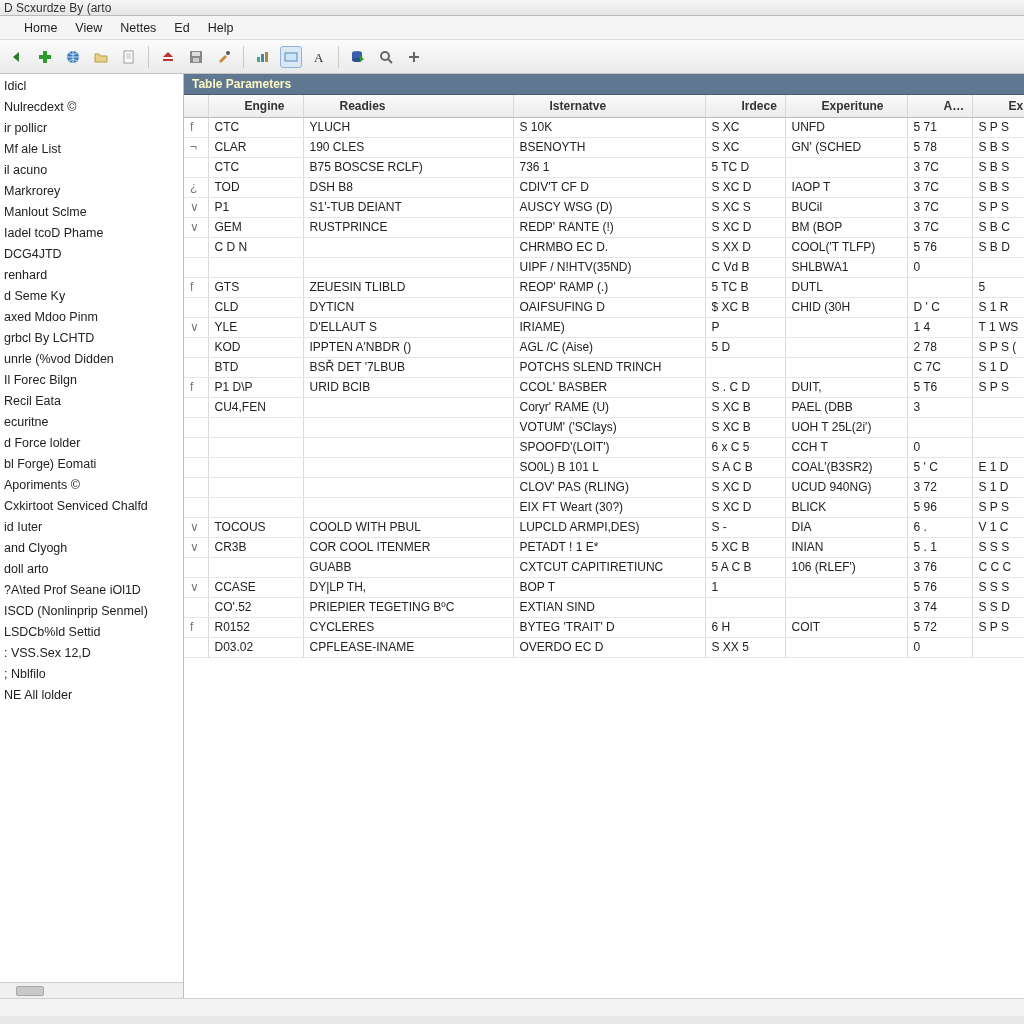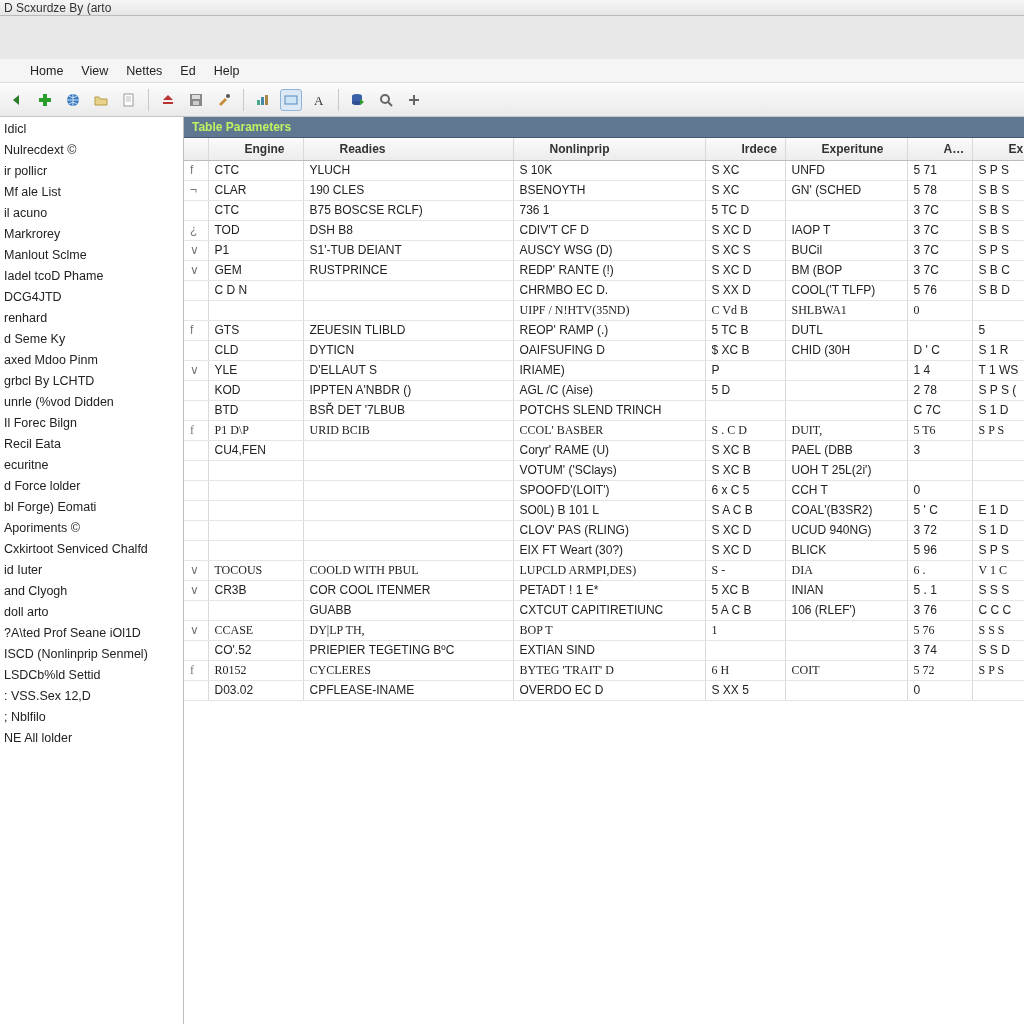--- a/index.html
+++ b/index.html
@@ -24,24 +24,23 @@
     font-size: 12px;
     color: #333;
   }
   
   .menubar {
     height: 24px;
     background: #f5f5f5;
     display: flex;
     align-items: center;
     gap: 6px;
-    padding-left: 24px;
+    padding-left: 18px;
     border-bottom: 1px solid #dcdcdc;
     font-size: 12.5px;
-    margin-top: 43px;
   }
   .menubar .menu-item {
     padding: 2px 6px;
     cursor: default;
   }
   
   .toolbar {
     height: 34px;
     background: linear-gradient(#fcfcfc, #eaeaea);
     border-bottom: 1px solid #c5c5c5;
@@ -114,21 +113,21 @@
   }
   
   .main {
     flex: 1;
     display: flex;
     flex-direction: column;
     overflow: hidden;
   }
   .panel-header {
     background: #5f7790;
-    color: #bef264;
+    color: #fef9c3;
     font-weight: 600;
     padding: 3px 8px;
     font-size: 12px;
     border-bottom: 1px solid #465b71;
   }
   .grid-wrap {
     flex: 1;
     overflow: auto;
     background: #fff;
   }
@@ -167,21 +166,20 @@
   col.c-ird  { width: 80px; }
   col.c-exp  { width: 122px; }
   col.c-ana  { width: 65px; }
   col.c-ext  { width: 70px; }
   td.mark {
     text-align: center;
     color: #777;
   }
   tr.group-sep td {
     border-top: 1px solid #bcbcbc;
-    font-family: Liberation Serif, serif;
   }
   
   .statusbar {
     height: 18px;
     background: #f4f4f4;
     border-top: 1px solid #cfcfcf;
   }
 </style>
 </head>
 <body>
@@ -339,21 +337,21 @@
           <col class="c-ird">
             <col class="c-exp">
             <col class="c-ana">
             <col class="c-ext">
         </colgroup>
         <thead>
           <tr id="grid-head-row">
               <th></th>
               <th>Engine</th>
               <th>Readies</th>
-              <th>Nonlinprip</th>
+              <th>Isternatve</th>
               <th>Irdece</th>
               <th>Experitune</th>
               <th>Anaeid</th>
               <th>Expei</th>
             </tr>
         </thead>
         <tbody id="grid-body">
             <tr>
               <td class="mark">f</td>
               <td>CTC</td>

